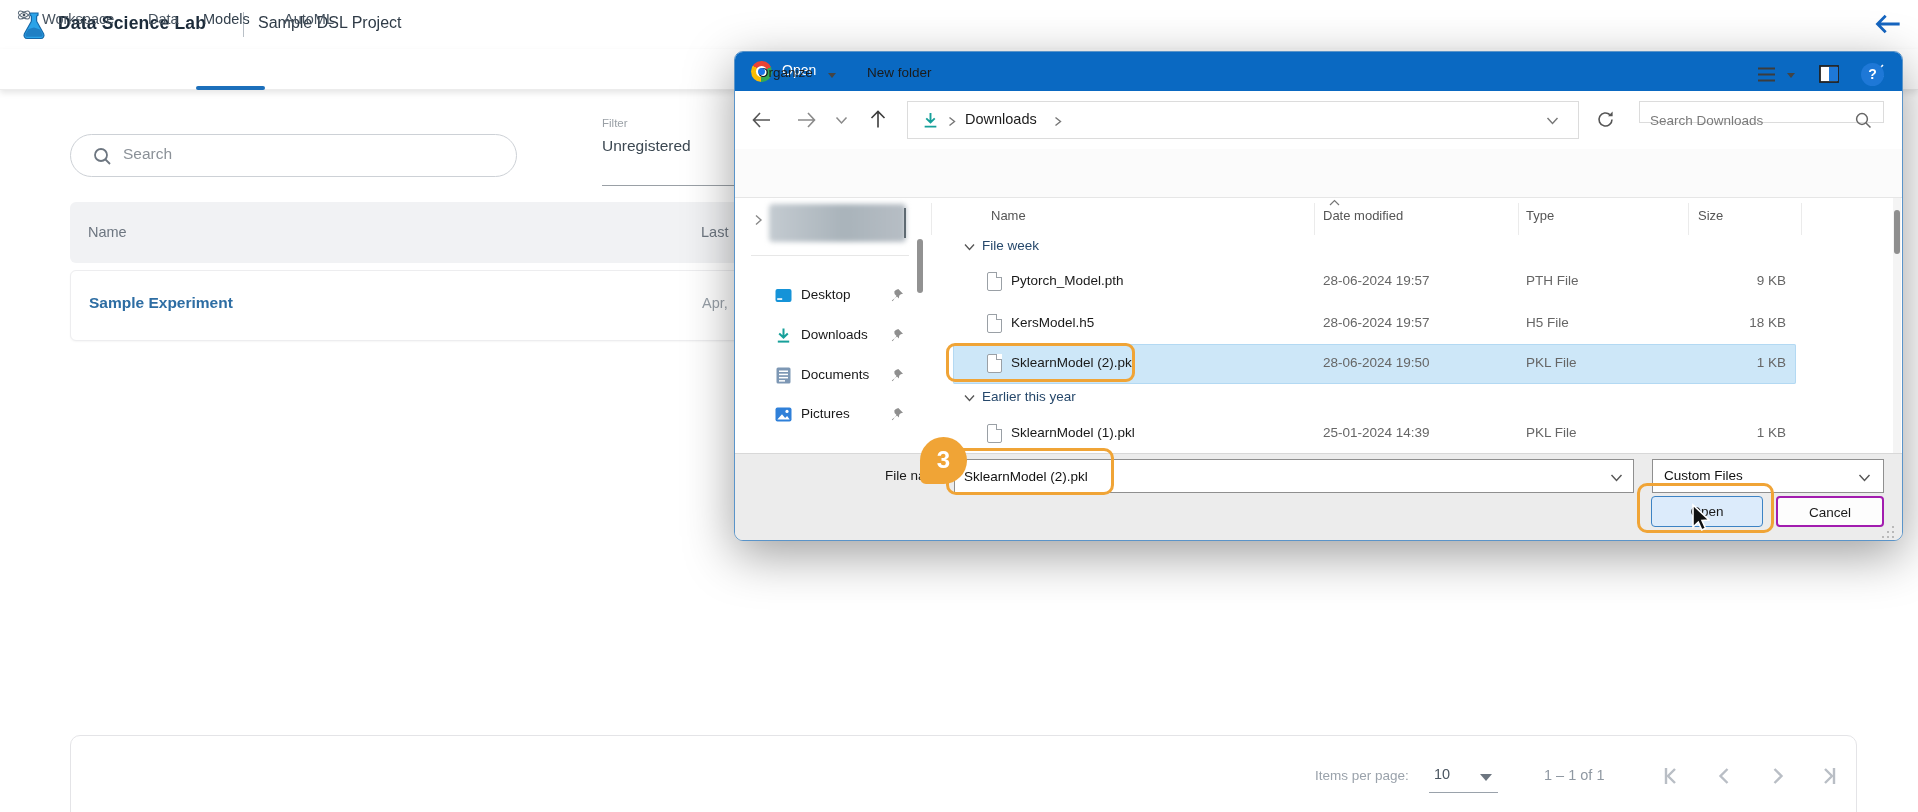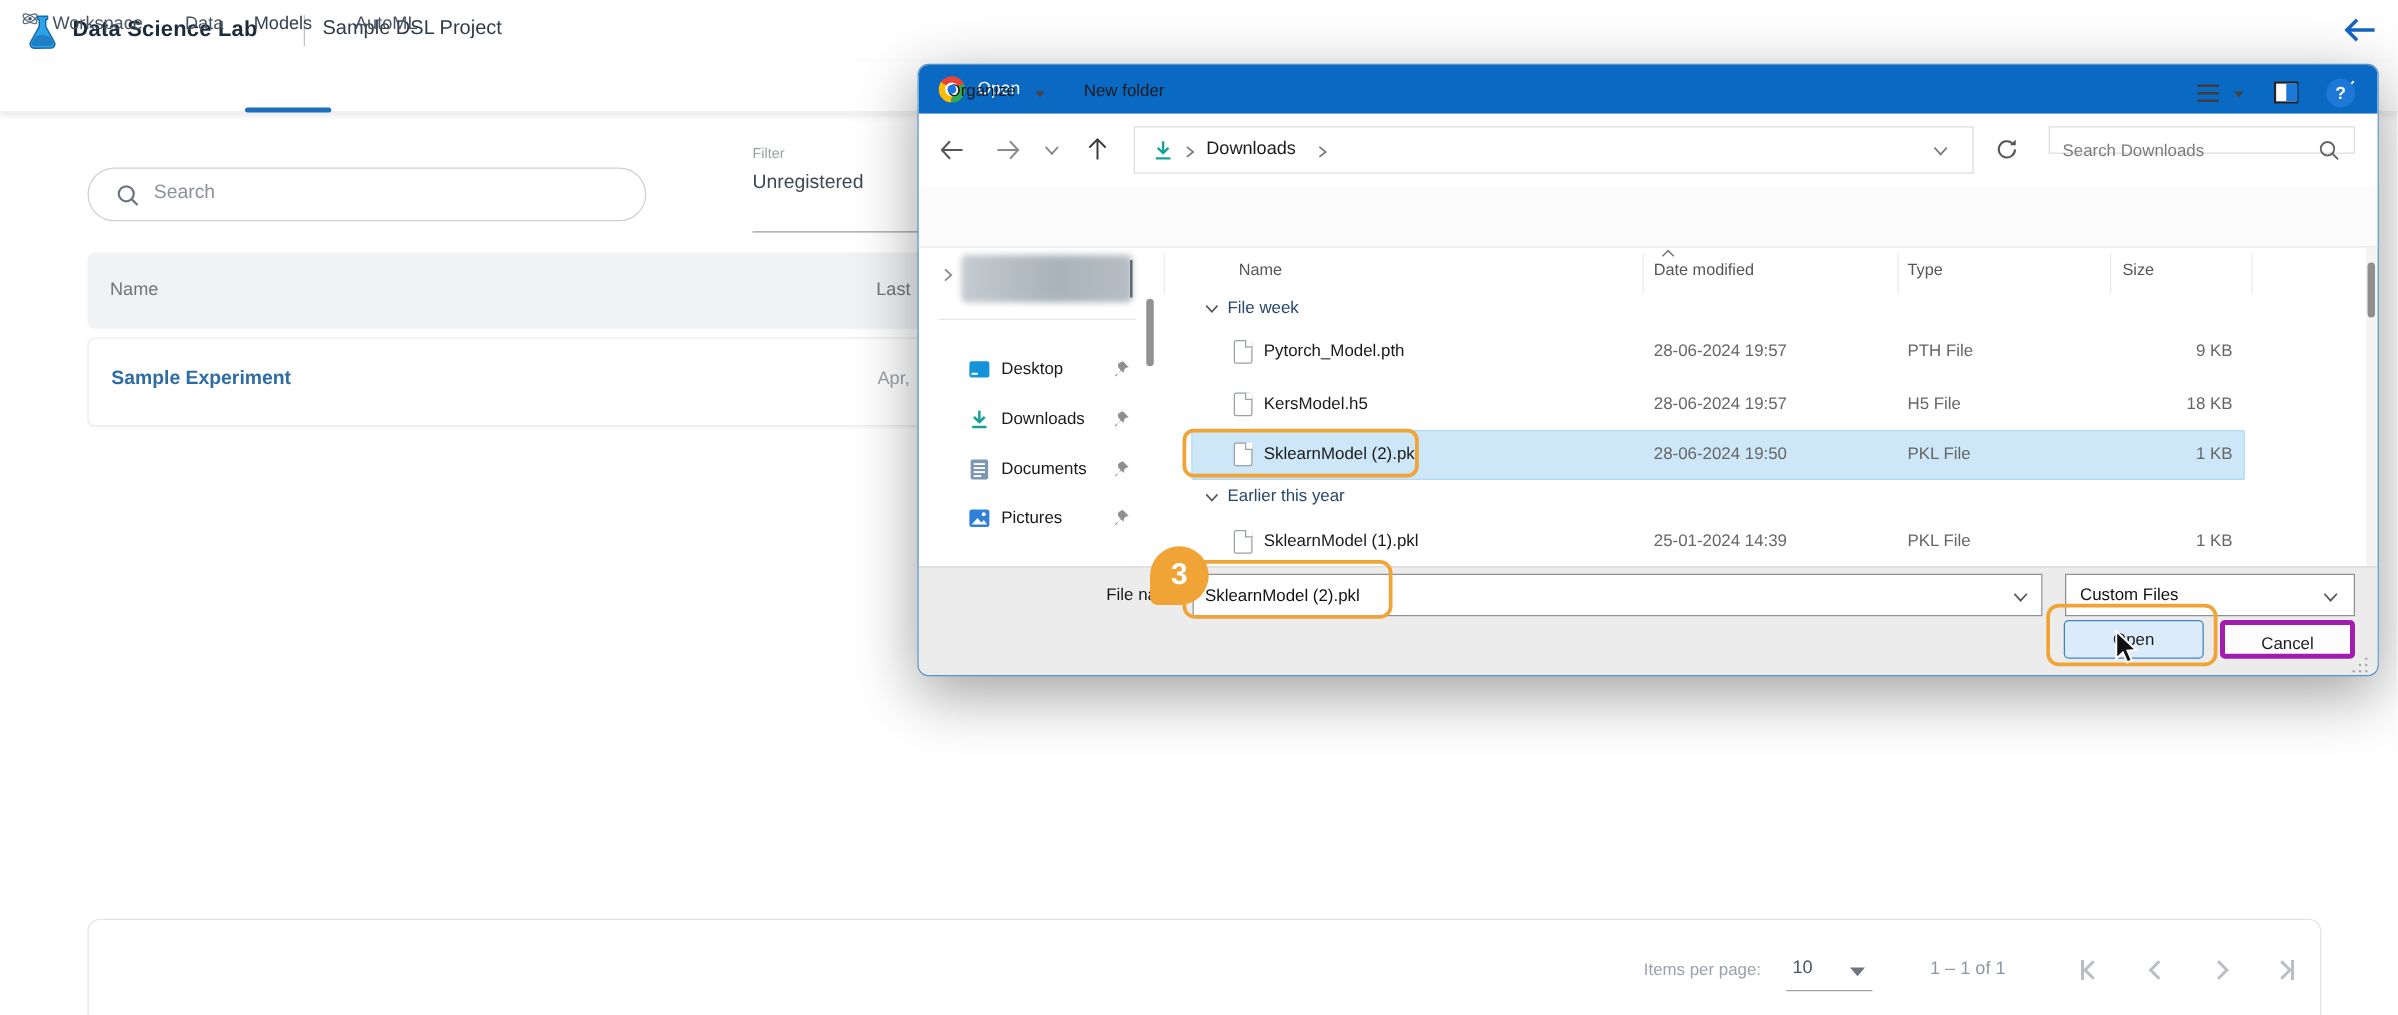--- a/index.html
+++ b/index.html
@@ -140,21 +140,21 @@
 .fn-label{left:150px;top:14px;font-size:13.5px;color:#191919;}
 .fn-input{left:219px;top:5px;width:680px;height:34px;border:1px solid #8f8f8f;background:#fff;}
 .fn-input input{position:absolute;left:9px;top:1px;width:640px;height:30px;border:0;outline:0;
   font-size:13.5px;color:#111;font-family:inherit;background:transparent;}
 .fn-dd{position:absolute;left:655px;top:14px;width:13px;height:8px;color:#555;cursor:pointer;}
 .ft-select{left:917px;top:5px;width:232px;height:34px;border:1px solid #8f8f8f;background:#fff;cursor:pointer;}
 .ft-select .ft-text{position:absolute;left:11px;top:8px;font-size:13.5px;color:#111;}
 .ft-select .ft-dd{position:absolute;left:205px;top:14px;width:13px;height:8px;color:#555;}
 .btn{top:42px;height:31px;border-radius:4px;font-size:13.5px;color:#1b1b1b;text-align:center;line-height:29px;cursor:pointer;}
 .btn-open{left:916px;width:112px;background:#dcebfb;border:1px solid #3d83c4;}
-.btn-cancel{left:1041px;width:108px;background:#fdfdfd;border:4px solid #a21caf;}
+.btn-cancel{left:1041px;width:108px;background:#fdfdfd;border:2px solid #a21caf;}
 .grip{left:1147px;top:72px;width:12px;height:12px;cursor:nwse-resize;}
 .grip i{position:absolute;width:2.5px;height:2.5px;background:#a9a9a9;border-radius:50%;}
 .grip .d1{right:0;bottom:0;} .grip .d2{right:5px;bottom:0;} .grip .d3{right:0;bottom:5px;}
 .grip .d4{right:10px;bottom:0;} .grip .d5{right:5px;bottom:5px;} .grip .d6{right:0;bottom:10px;}
 
 
 .ann{z-index:30;pointer-events:none;}
 .ann-outline{border:3.5px solid var(--annotation-orange);}
 .ann-row{left:946px;top:343px;width:189px;height:39px;border-radius:9px;}
 .ann-input{left:946px;top:448px;width:168px;height:47px;border-radius:10px;}

